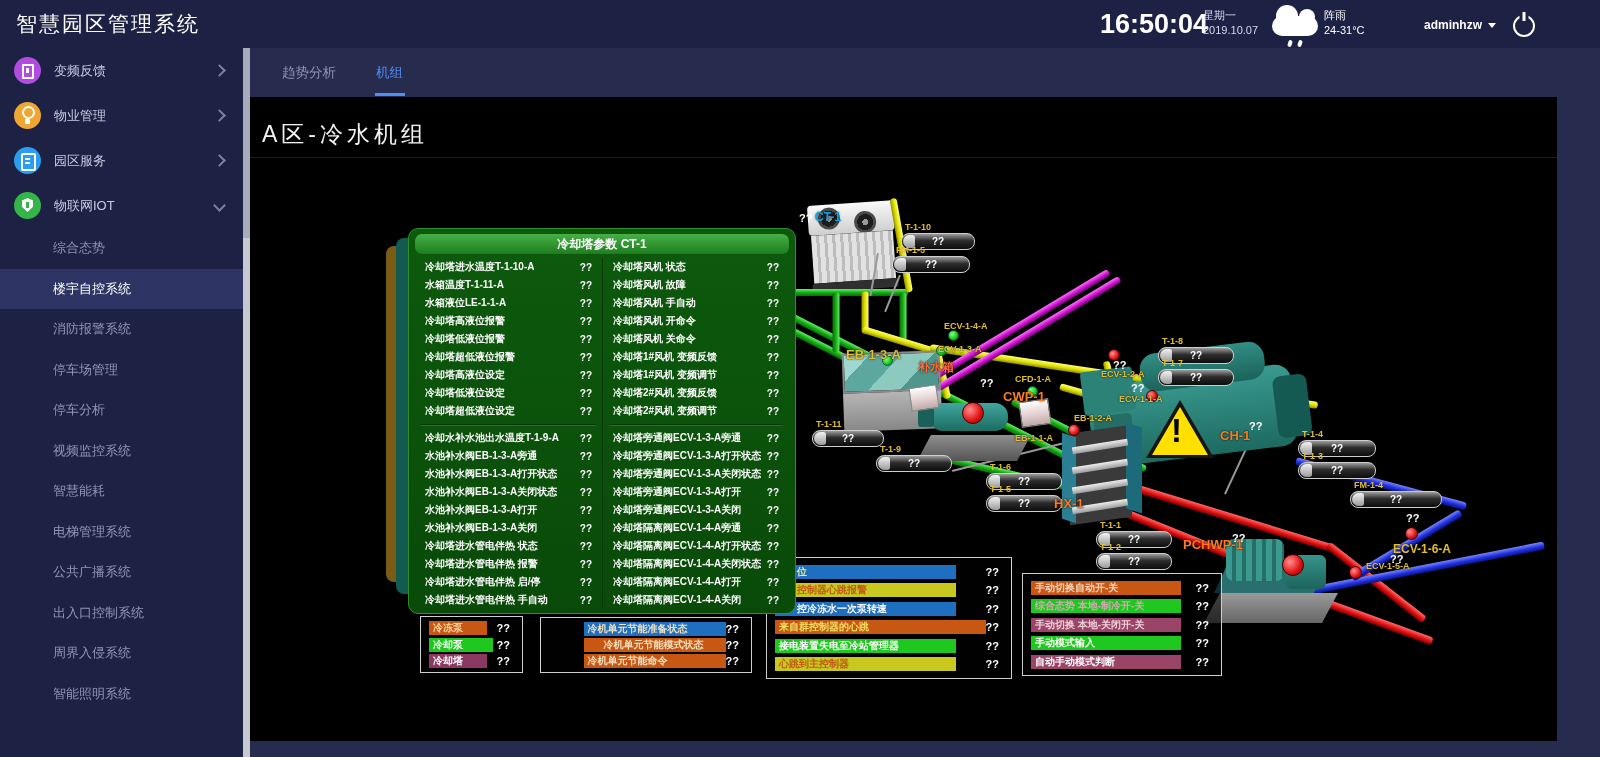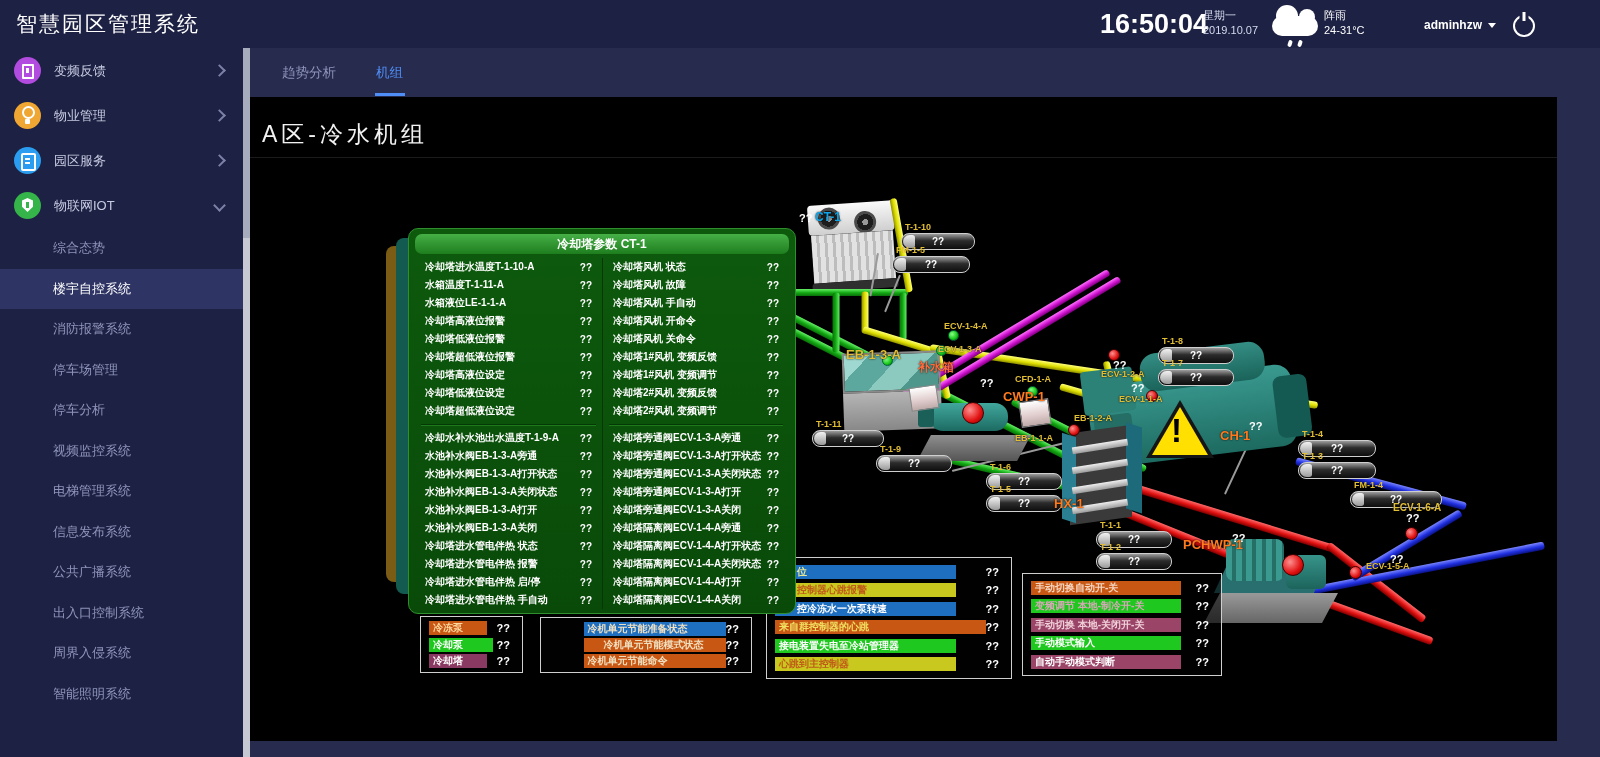--- a/index.html
+++ b/index.html
@@ -129,22 +129,22 @@
         <div class="chev down"></div>
       </div>
     </div>
   <div id="nav-subs">
       <div class="sub">综合态势</div>
       <div class="sub active">楼宇自控系统</div>
       <div class="sub">消防报警系统</div>
       <div class="sub">停车场管理</div>
       <div class="sub">停车分析</div>
       <div class="sub">视频监控系统</div>
+      <div class="sub">智慧能耗</div>
       <div class="sub">电梯管理系统</div>
-      <div class="sub">信息发布系统</div>
       <div class="sub">公共广播系统</div>
       <div class="sub">出入口控制系统</div>
       <div class="sub">周界入侵系统</div>
       <div class="sub">智能照明系统</div>
     </div>
 </div>
 <div class="scrollbar">
     <div class="scrollthumb"></div>
   </div>
 
@@ -499,21 +499,21 @@
     <div class="dlabel" style="left: 765px; top: 336px; color: rgb(226, 190, 52); font-size: 9px;">EB-1-1-A</div>
     <div class="dlabel" style="left: 596px; top: 250px; color: rgb(226, 190, 52); font-size: 13px;">EB-1-3-A</div>
     <div class="dlabel" style="left: 694px; top: 224px; color: rgb(226, 190, 52); font-size: 9px;">ECV-1-4-A</div>
     <div class="dlabel" style="left: 688px; top: 247px; color: rgb(226, 190, 52); font-size: 9px;">ECV-1-3-A</div>
     <div class="dlabel" style="left: 851px; top: 272px; color: rgb(226, 190, 52); font-size: 9px;">ECV-1-2-A</div>
     <div class="dlabel" style="left: 869px; top: 297px; color: rgb(226, 190, 52); font-size: 9px;">ECV-1-1-A</div>
     <div class="dlabel" style="left: 824px; top: 316px; color: rgb(226, 190, 52); font-size: 9px;">EB-1-2-A</div>
     <div class="dlabel" style="left: 970px; top: 331px; color: rgb(255, 122, 30); font-size: 13px;">CH-1</div>
     <div class="dlabel" style="left: 804px; top: 399px; color: rgb(255, 122, 30); font-size: 13px;">HX-1</div>
     <div class="dlabel" style="left: 933px; top: 440px; color: rgb(255, 122, 30); font-size: 13px;">PCHWP-1</div>
-    <div class="dlabel" style="left: 1143px; top: 405px; color: rgb(226, 190, 52); font-size: 10px;">ECV-1-6-A</div>
+    <div class="dlabel" style="left: 1143px; top: 445px; color: rgb(226, 190, 52); font-size: 12px;">ECV-1-6-A</div>
     <div class="dlabel" style="left: 1116px; top: 464px; color: rgb(226, 190, 52); font-size: 9px;">ECV-1-5-A</div>
     <div class="vmark" style="left: 549px; top: 115px;">??</div>
     <div class="vmark" style="left: 730px; top: 280px;">??</div>
     <div class="vmark" style="left: 999px; top: 323px;">??</div>
     <div class="vmark" style="left: 982px; top: 435px;">??</div>
     <div class="vmark" style="left: 863px; top: 262px;">??</div>
     <div class="vmark" style="left: 881px; top: 285px;">??</div>
     <div class="vmark" style="left: 1156px; top: 415px;">??</div>
     <div class="vmark" style="left: 1140px; top: 456px;">??</div>
     <div class="bpanel" style="left: 170px; top: 519px; width: 103px; height: 57px;">
@@ -569,21 +569,21 @@
         <div class="bbox" style="width: 181px; background: rgb(200, 200, 30); color: rgb(192, 90, 24); padding-left: 4px;">心跳到主控制器</div>
         <div class="bval">??</div>
       </div>
     </div>
     <div class="bpanel" style="left: 772px; top: 476px; width: 200px; height: 103px;">
       <div class="brow">
         <div class="bbox" style="width: 150px; background: rgb(200, 87, 20); color: rgb(245, 213, 192); padding-left: 4px;">手动切换自动开-关</div>
         <div class="bval">??</div>
       </div>
       <div class="brow">
-        <div class="bbox" style="width: 150px; background: rgb(30, 200, 30); color: rgb(216, 168, 184); padding-left: 4px;">变频调节 本地-制冷开-关</div>
+        <div class="bbox" style="width: 150px; background: rgb(30, 200, 30); color: rgb(216, 168, 184); padding-left: 4px;">综合态势 本地-制冷开-关</div>
         <div class="bval">??</div>
       </div>
       <div class="brow">
         <div class="bbox" style="width: 150px; background: rgb(154, 68, 104); color: rgb(240, 208, 216); padding-left: 4px;">手动切换 本地-关闭开-关</div>
         <div class="bval">??</div>
       </div>
       <div class="brow">
         <div class="bbox" style="width: 150px; background: rgb(30, 200, 30); color: rgb(255, 255, 255); padding-left: 4px;">手动模式输入</div>
         <div class="bval">??</div>
       </div>

